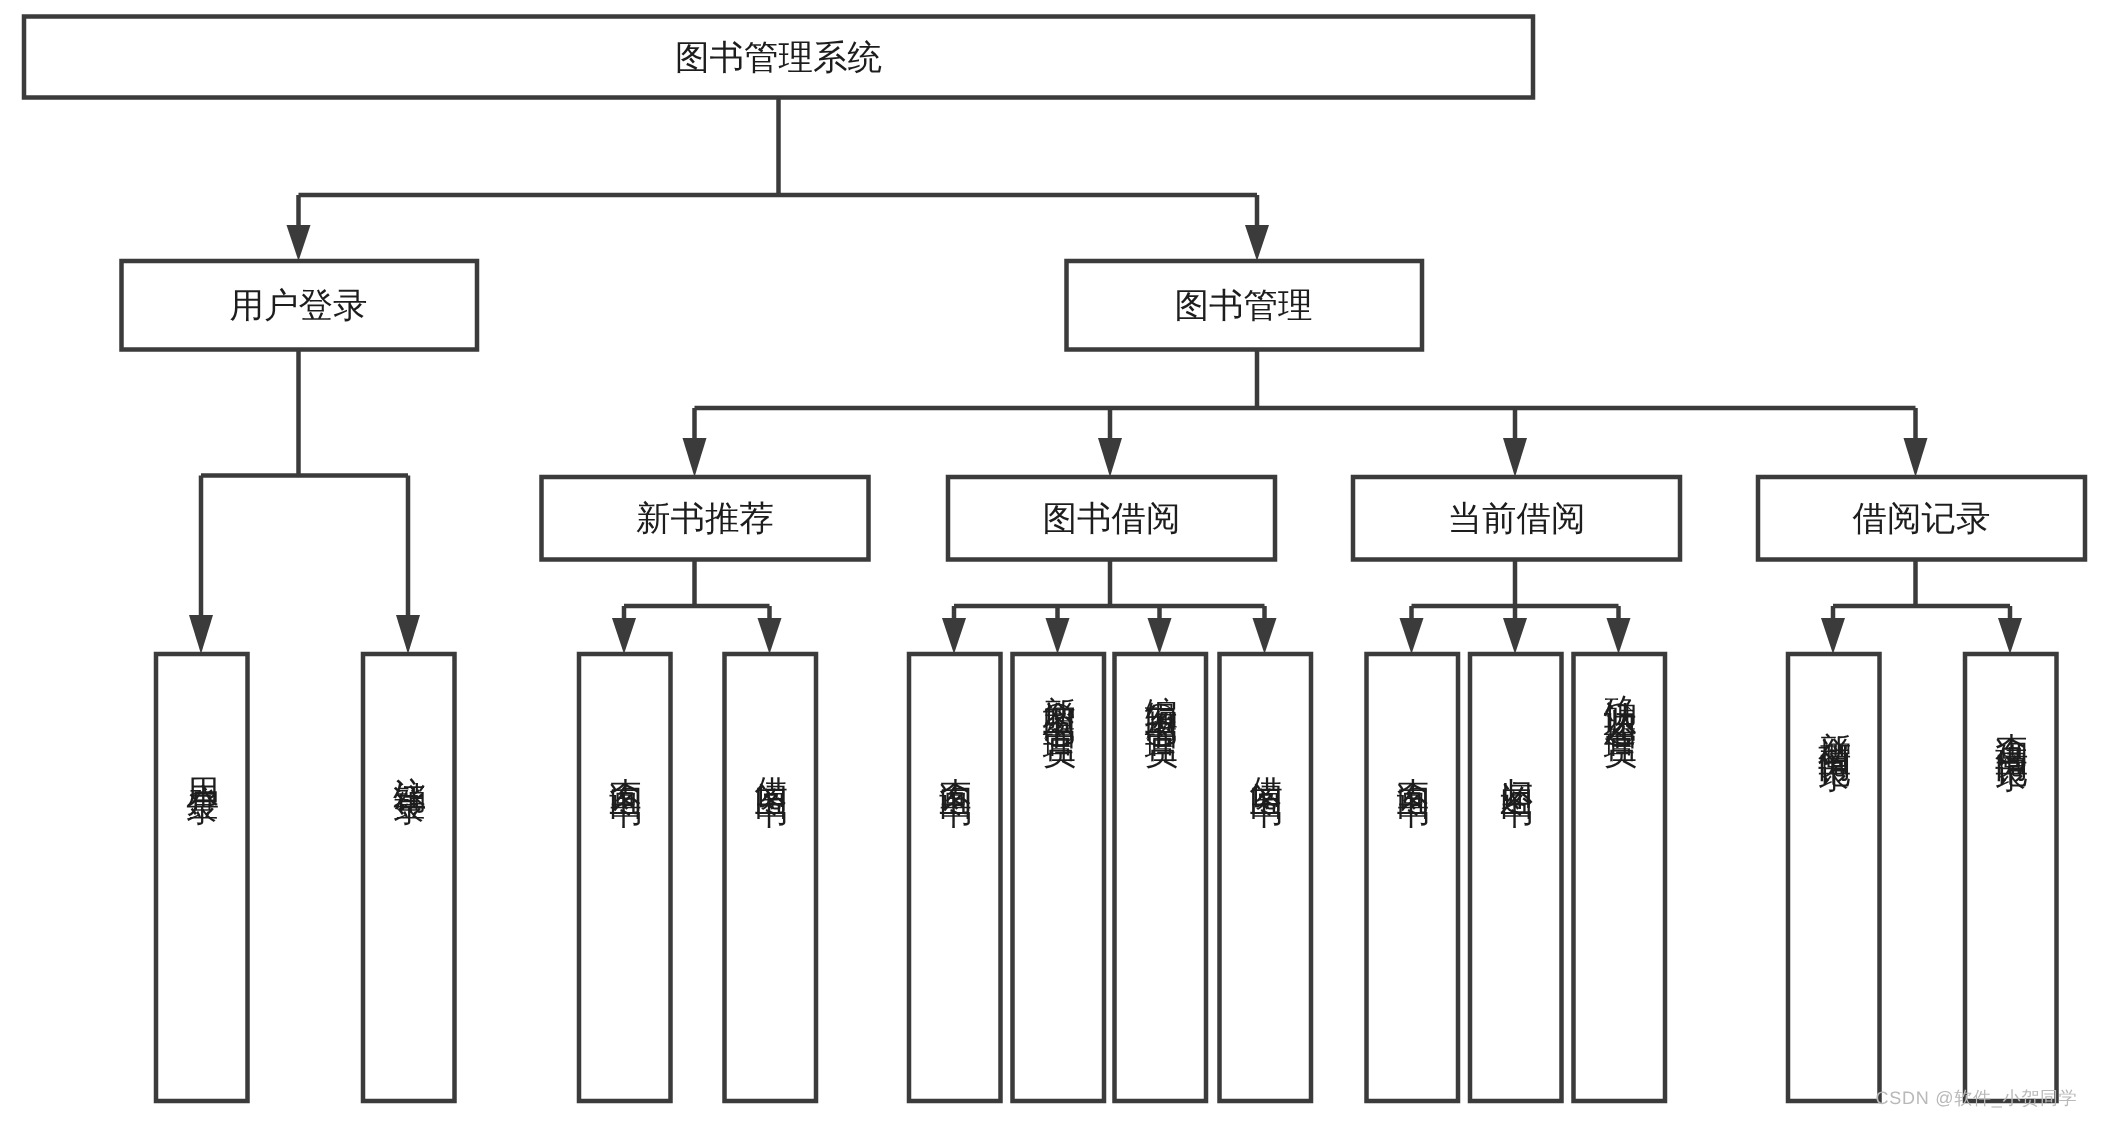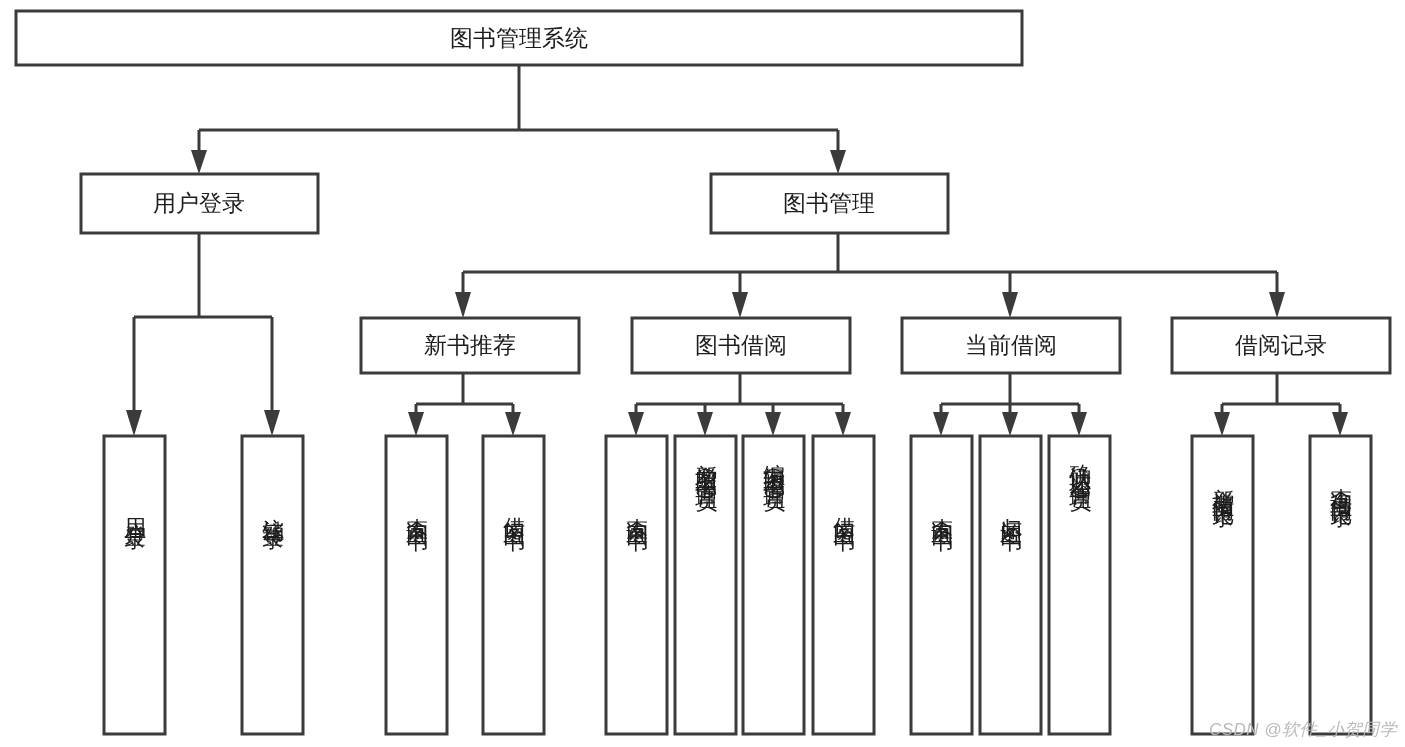--- a/index.html
+++ b/index.html
@@ -51,29 +51,28 @@
   }
   .node-label.vertical {
     writing-mode: tb;
     glyph-orientation-vertical: 0;
     letter-spacing: 4px;
     font-size: 22px;
     text-anchor: start;
   }
   .watermark {
     position: absolute;
-    right: 8px;
+    right: 20px;
     bottom: 6px;
     font-family: "Liberation Sans", "DejaVu Sans", sans-serif;
-    font-size: 17px;
+    font-size: 12px;
     color: #b9b9b9;
     letter-spacing: 0.5px;
     white-space: nowrap;
     user-select: none;
-    font-style: italic;
   }
 </style>
 </head>
 <body>
 
 <div id="diagram-root">
 
   <svg class="flow" viewBox="0 0 1405 747">
 
     <g>

